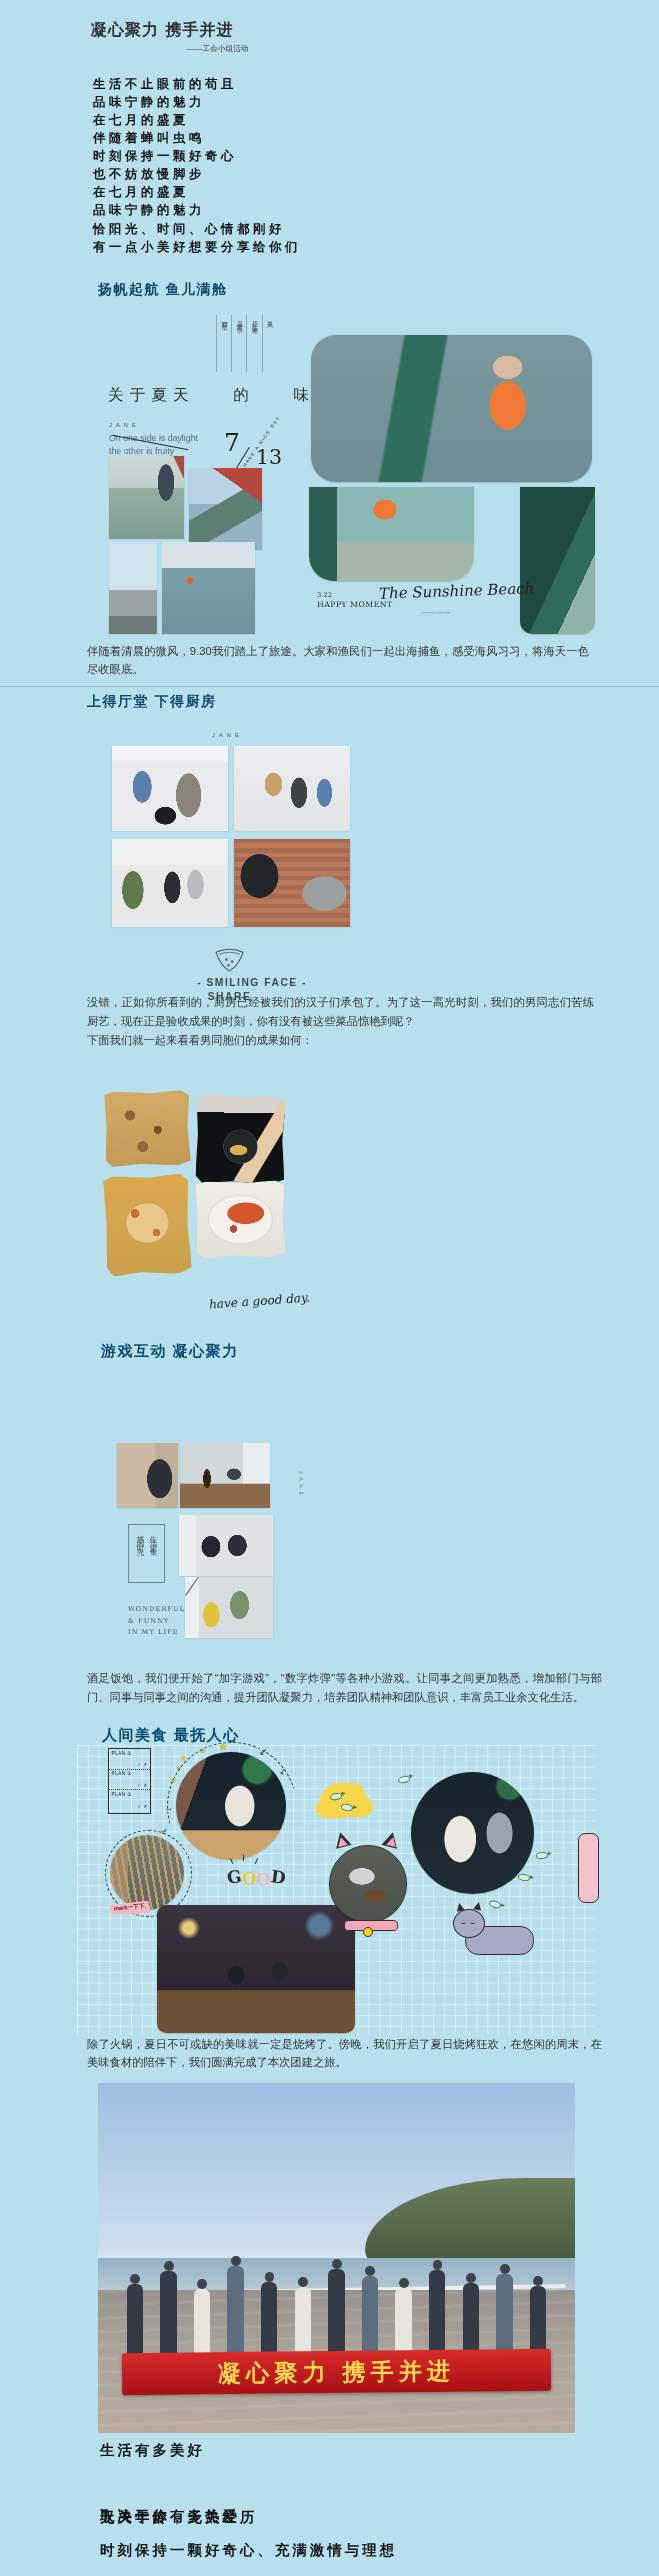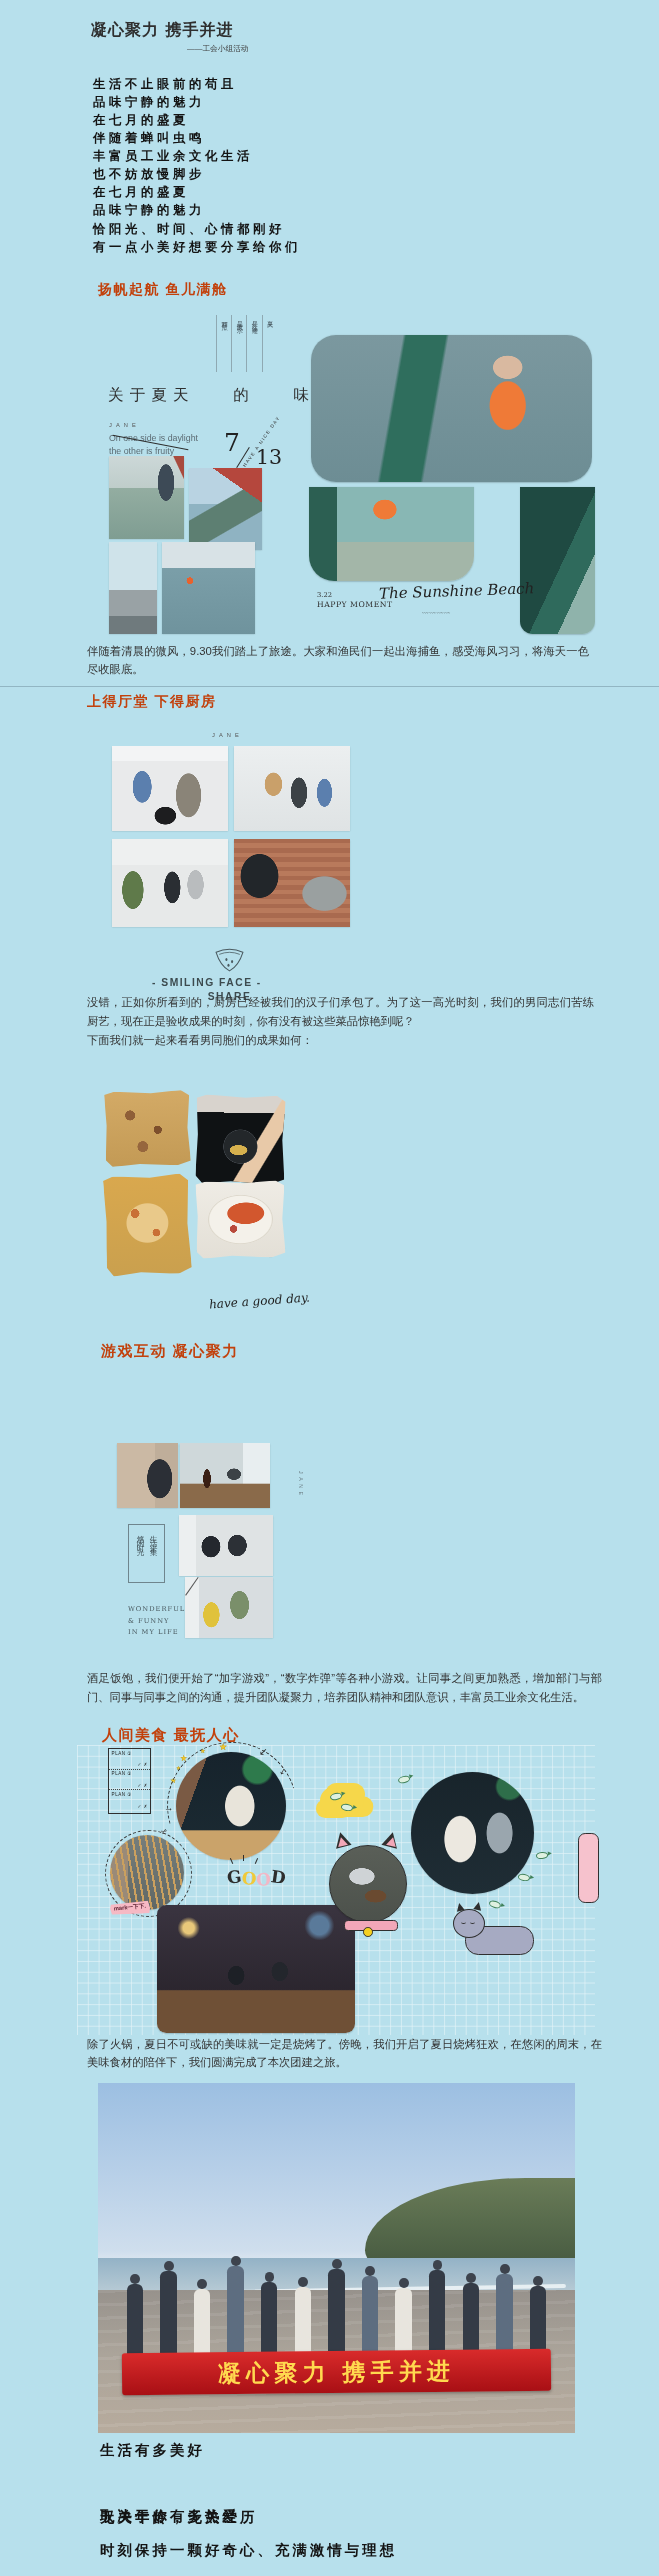--- a/index.html
+++ b/index.html
@@ -3,21 +3,21 @@
 <meta charset="utf-8">
 <style>
   html,body{margin:0;padding:0;background:#b7e0ec;}
   .page{position:relative;width:659px;height:2615px;background:#b7e0ec;overflow:hidden;
         font-family:"Liberation Sans",sans-serif;color:#333;}
   .t{position:absolute;white-space:nowrap;}
   .ph{position:absolute;background-color:#9fb4ba;background-size:cover;box-shadow:0 0.5px 1.5px rgba(0,0,0,.18);}
   .para{position:absolute;font-size:11.3px;line-height:19px;color:#333;text-align:justify;}
   .poem{position:absolute;font-size:12.4px;font-weight:700;letter-spacing:3.6px;color:#141414;white-space:nowrap;}
   .brush{position:absolute;font-size:14.4px;font-weight:700;letter-spacing:3.1px;color:#141414;white-space:nowrap;}
-  .sect{position:absolute;font-size:14px;font-weight:700;color:#c2410c;letter-spacing:1.5px;white-space:nowrap;}
+  .sect{position:absolute;font-size:14px;font-weight:700;color:#0c4a6e;letter-spacing:1.5px;white-space:nowrap;}
   .script{font-family:"DejaVu Serif",serif;font-style:italic;}
   .serif{font-family:"DejaVu Serif",serif;}
   .vtag{position:absolute;writing-mode:vertical-rl;font-size:6.2px;color:#4a5a62;letter-spacing:1.5px;height:57px;}
   .vtag span{display:block;border-left:0.5px solid #8fa9b2;padding:1px 2.6px;}
   .vbox{position:absolute;border:0.5px solid #6f858d;writing-mode:vertical-rl;font-size:7.7px;
         letter-spacing:4.1px;color:#3f4f55;padding:4.1px 4.6px;}
   .vbox span{display:block;padding:0 1.5px;}
   .vert-lat{position:absolute;writing-mode:vertical-rl;font-size:5.2px;letter-spacing:3.6px;color:#6b7d84;}
   .divider{position:absolute;left:0;width:659px;height:0.5px;background:rgba(90,120,135,.4);}
   .line{position:absolute;background:#2c2c2c;}
@@ -181,21 +181,21 @@
 
 <div class="page">
 
   <div class="t serif" style="left:91px;top:19.6px;font-size:16px;font-weight:700;letter-spacing:1px;color:#2f2f2f;">凝心聚力 携手并进</div>
   <div class="t" style="left:187px;top:44px;font-size:7.7px;color:#3f3f3f;">——工会小组活动</div>
 
   <div class="poem" style="left:93px;top:76px;">生活不止眼前的苟且</div>
   <div class="poem" style="left:93px;top:94px;">品味宁静的魅力</div>
   <div class="poem" style="left:93px;top:112px;">在七月的盛夏</div>
   <div class="poem" style="left:93px;top:130px;">伴随着蝉叫虫鸣</div>
-  <div class="poem" style="left:93px;top:148px;">丰富员工业余文化生活</div>
+  <div class="poem" style="left:93px;top:148px;">时刻保持一颗好奇心</div>
   <div class="poem" style="left:93px;top:166px;">也不妨放慢脚步</div>
   <div class="poem" style="left:93px;top:184px;">在七月的盛夏</div>
   <div class="poem" style="left:93px;top:202px;">品味宁静的魅力</div>
   <div class="poem" style="left:93px;top:221px;">恰阳光、时间、心情都刚好</div>
   <div class="poem" style="left:93px;top:239px;">有一点小美好想要分享给你们</div>
 
   <div class="sect" style="left:98px;top:281px;">扬帆起航 鱼儿满舱</div>
 
   <div class="vtag" style="left:216px;top:315px;">
     <span>夏天</span>
@@ -242,21 +242,21 @@
   <div class="ph p-k3" style="left:112px;top:839px;width:116px;height:88px;"></div>
   <div class="ph p-k4" style="left:234px;top:839px;width:116px;height:88px;"></div>
 
   <svg class="t" style="left:213px;top:945px;" width="33" height="28" viewBox="0 0 64 54">
     <path d="M6 14 Q32 2 58 14 Q50 40 32 50 Q14 40 6 14 Z" fill="none" stroke="#4a5a60" stroke-width="2"></path>
     <path d="M12 18 Q32 10 52 18" fill="none" stroke="#4a5a60" stroke-width="1.5"></path>
     <ellipse cx="26" cy="28" rx="2" ry="3" fill="#4a5a60"></ellipse>
     <ellipse cx="37" cy="32" rx="2" ry="3" fill="#4a5a60"></ellipse>
     <ellipse cx="30" cy="39" rx="2" ry="3" fill="#4a5a60"></ellipse>
   </svg>
-  <div class="t" style="left:152px;top:977px;width:155px;text-align:left;font-size:10.3px;font-weight:700;letter-spacing:1.5px;color:#3c4a4e;">- SMILING FACE -</div>
+  <div class="t" style="left:152px;top:977px;width:155px;text-align:right;font-size:10.3px;font-weight:700;letter-spacing:1.5px;color:#3c4a4e;">- SMILING FACE -</div>
   <div class="t" style="left:152px;top:991px;width:155px;text-align:center;font-size:10.3px;font-weight:700;letter-spacing:1.5px;color:#3c4a4e;">SHARE</div>
 
   <div class="para" style="left:87px;top:1031px;width:507px;">下面我们就一起来看看男同胞们的成果如何：</div>
   <div class="para" style="left:87px;top:993px;width:507px;">没错，正如你所看到的，厨房已经被我们的汉子们承包了。为了这一高光时刻，我们的男同志们苦练厨艺，现在正是验收成果的时刻，你有没有被这些菜品惊艳到呢？</div>
 
   <div class="ph torn p-f1" style="left:105px;top:1091px;width:85px;height:75px;transform:rotate(-1.5deg);"></div>
   <div class="ph torn p-f2" style="left:196px;top:1095px;width:89px;height:89px;transform:rotate(1deg);"></div>
   <div class="ph torn p-f3" style="left:105px;top:1175px;width:85px;height:100px;transform:rotate(-2.5deg);"></div>
   <div class="ph torn p-f4" style="left:196px;top:1181px;width:89px;height:77px;transform:rotate(-1deg);"></div>
   <div class="t script" style="left:209px;top:1294px;font-size:12px;color:#1d1d1d;transform:rotate(-4deg);">have a good day.</div>

